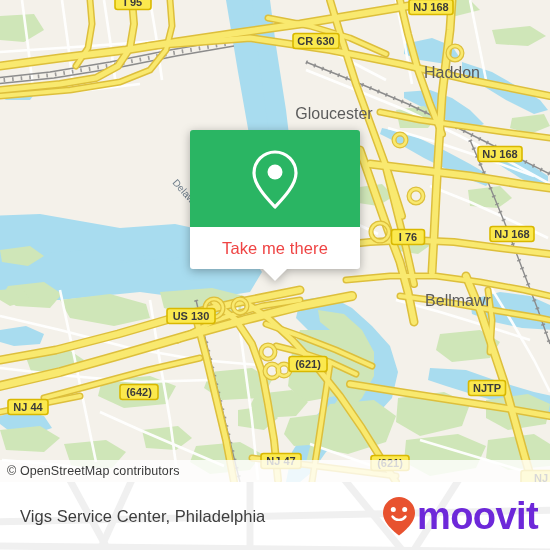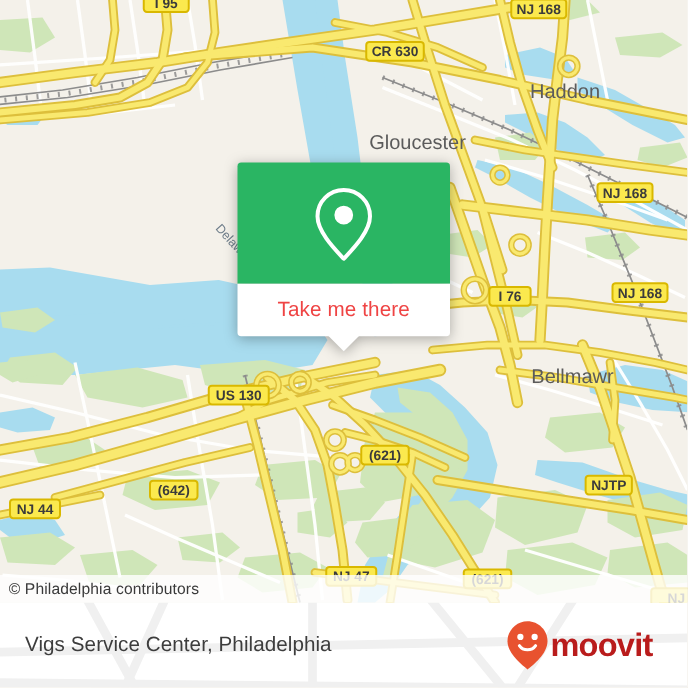--- a/index.html
+++ b/index.html
@@ -51,28 +51,28 @@
 
   
   #footer{
     position:absolute;left:0;top:482px;width:550px;height:68px;
     background:#ffffff;overflow:hidden;
   }
   #footer .wm{position:absolute;left:0;top:0;opacity:1;}
   #footer .inner{
     position:relative;width:100%;height:100%;
     display:flex;align-items:center;justify-content:space-between;
-    padding:0 28px 0 20px;box-sizing:border-box;
+    padding:0 12px 0 20px;box-sizing:border-box;
   }
   #footer .title{
     font-size:16.5px;color:#3d3d3d;letter-spacing:.05px;white-space:nowrap;
   }
   #logo{display:flex;align-items:center;gap:1px;}
   #logo .word{
-    font-size:26px;font-weight:bold;color:#b91c1c;letter-spacing:-.6px;
+    font-size:38px;font-weight:bold;color:#6d28d9;letter-spacing:-.6px;
     line-height:1;
   }
 
   .shieldtxt{font-family:"Liberation Sans","DejaVu Sans",sans-serif;font-weight:bold;}
   .placetxt{font-family:"Liberation Sans","DejaVu Sans",sans-serif;}
 </style>
 </head>
 <body>
 
 <div id="app">
@@ -370,21 +370,21 @@
             </g>
             <g>
               <rect x="521" y="470.5" width="40" height="15" rx="2.5" fill="#fbe94e" stroke="#d9b800" stroke-width="1.6"></rect>
               <text x="541" y="482" text-anchor="middle" font-size="11" fill="#3b3b3b" class="shieldtxt">NJ</text>
             </g>
           </g>
       </g>
     </svg>
 
     <div id="attrib">
-      <span>© Philadelphia contributors</span>
+      <span>© OpenStreetMap contributors</span>
     </div>
   </div>
 
   <div id="card">
     <div class="green">
       <svg width="56" height="64" viewBox="0 0 56 64">
         <path d="M28 5 C16.4 5 7 14.4 7 26 C7 38.5 21 52.5 28 60 C35 52.5 49 38.5 49 26 C49 14.4 39.6 5 28 5 Z" fill="none" stroke="#ffffff" stroke-width="3.2" stroke-linejoin="round"></path>
         <circle cx="28" cy="25" r="7.5" fill="#ffffff"></circle>
       </svg>
     </div>

